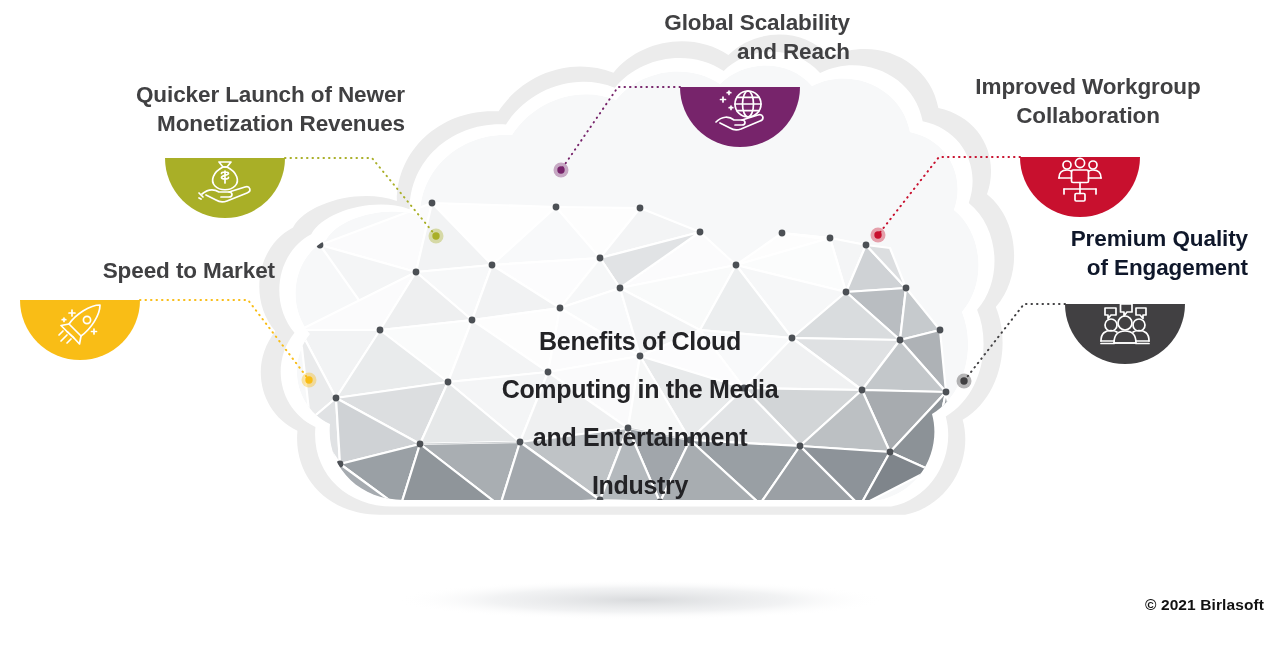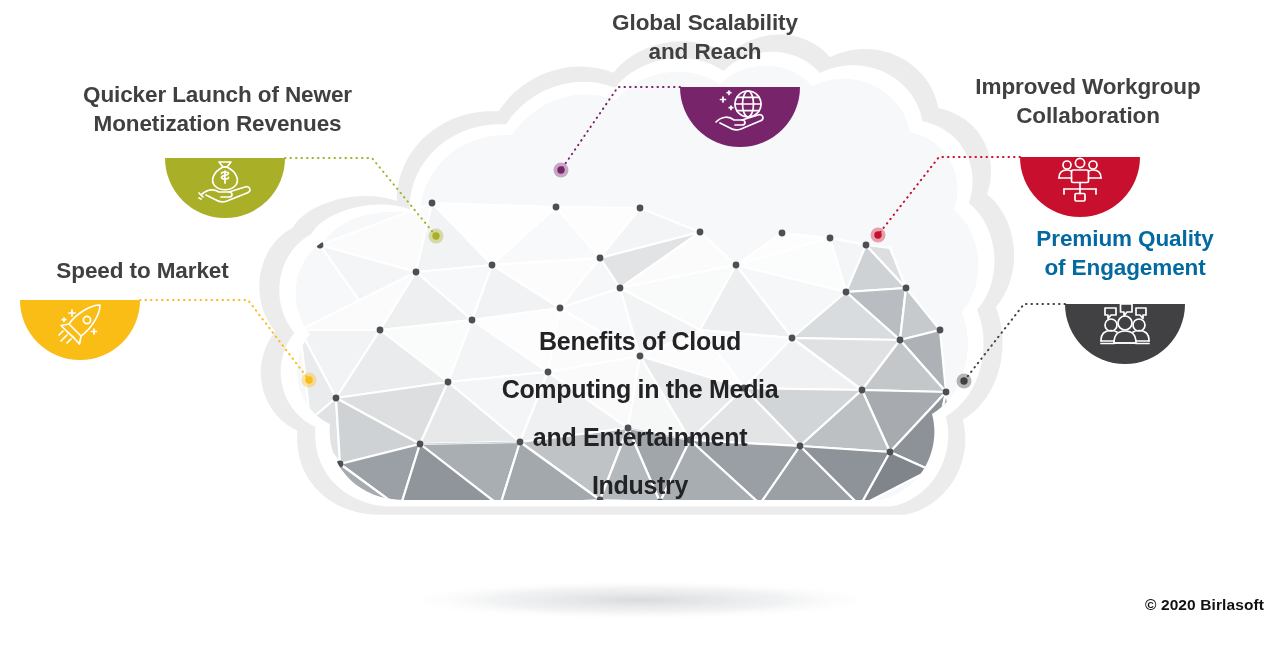--- a/index.html
+++ b/index.html
@@ -16,21 +16,21 @@
 
   .label{
     position:absolute;
     color:#404042;
     font-size:22.5px;
     font-weight:700;
     line-height:29px;
     letter-spacing:-0.1px;
     white-space:pre-line;
   }
-  .label.ctr{text-align:center;}
+  .label.ctr{text-align:right;}
   .label.lft{text-align:center;}
 
   #title{
     position:absolute;
     left:390px;top:300px;width:500px;
     text-align:center;
     color:#232326;
     font-size:25px;
     font-weight:700;
     line-height:48px;
@@ -324,24 +324,24 @@
       </g>
   </svg>
 
   <div id="labels">
       <div class="label ctr" style="left: 30px; top: 80px; width: 375px; color: rgb(64, 64, 66);">Quicker Launch of Newer
 Monetization Revenues</div>
       <div class="label ctr" style="left: 560px; top: 8px; width: 290px; color: rgb(64, 64, 66);">Global Scalability
 and Reach</div>
       <div class="label lft" style="left: 938px; top: 72px; width: 300px; color: rgb(64, 64, 66);">Improved Workgroup
 Collaboration</div>
-      <div class="label ctr" style="left: 1002px; top: 224px; width: 246px; color: #0369a1;">Premium Quality
+      <div class="label ctr" style="left: 1002px; top: 224px; width: 246px; color: #0f172a;">Premium Quality
 of Engagement</div>
       <div class="label ctr" style="left: 10px; top: 256px; width: 265px; color: rgb(64, 64, 66);">Speed to Market</div>
     </div>
 
   <h1 id="title">Benefits of Cloud
 Computing in the Media
 and Entertainment
 Industry</h1>
 
-  <div id="copyright">© 2020 Birlasoft</div>
+  <div id="copyright">© 2021 Birlasoft</div>
 </div>
 
 </body></html>

